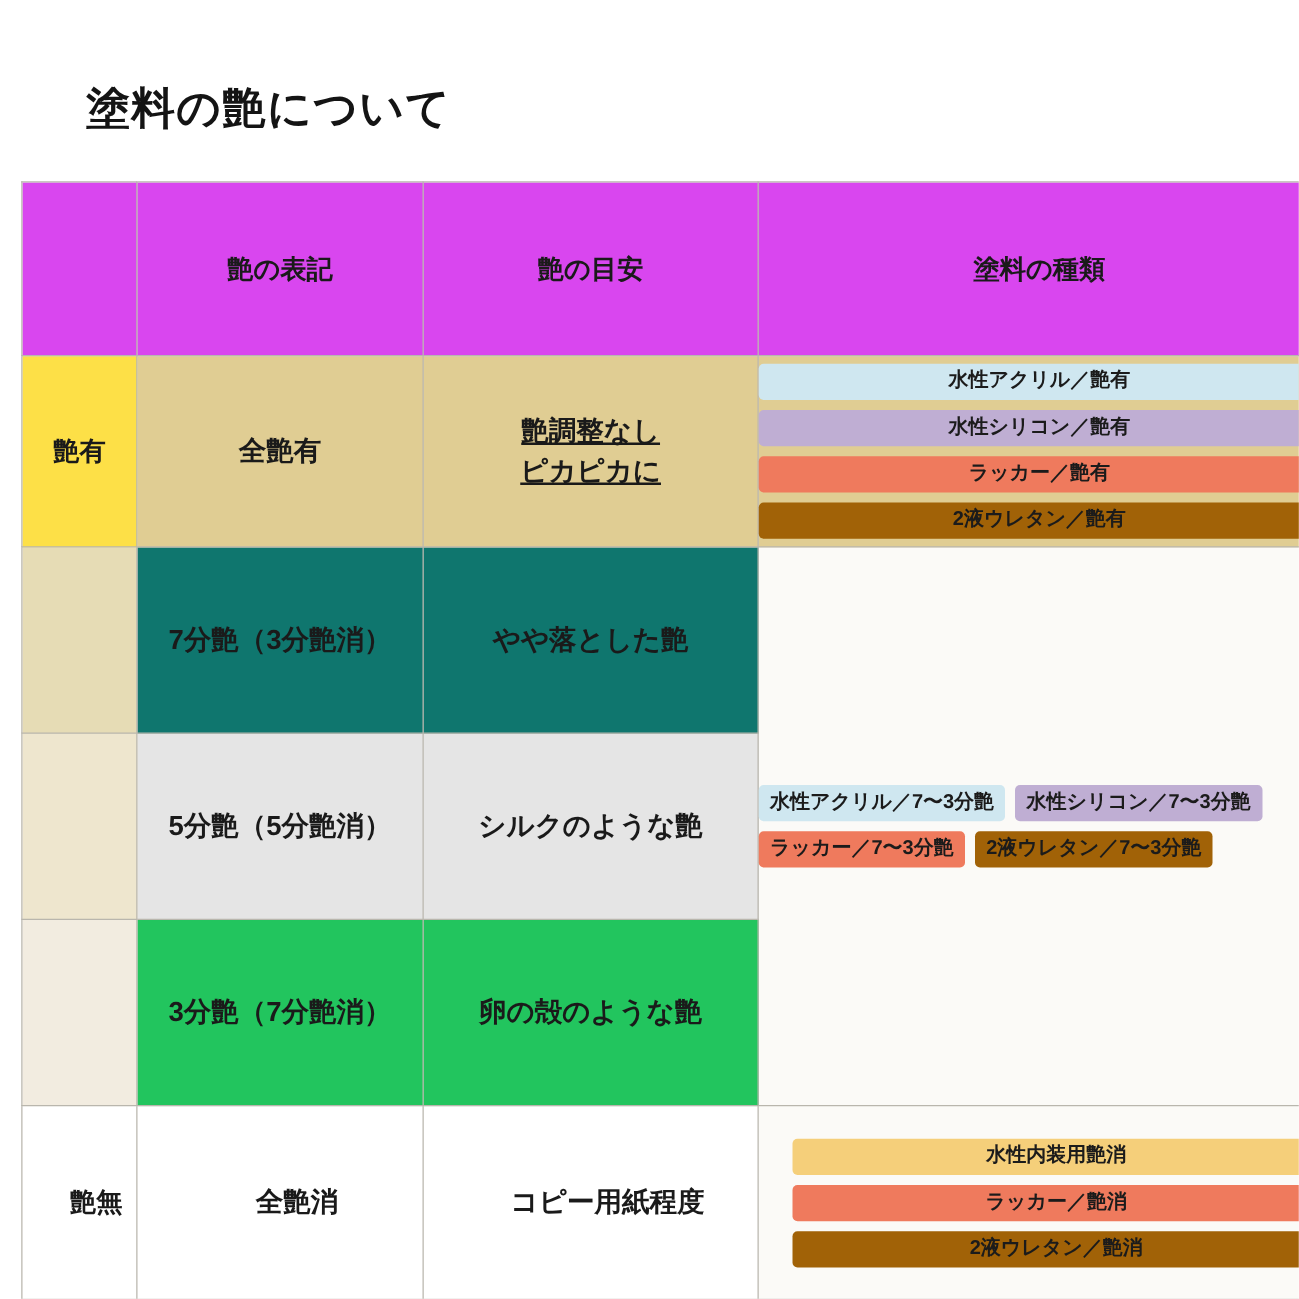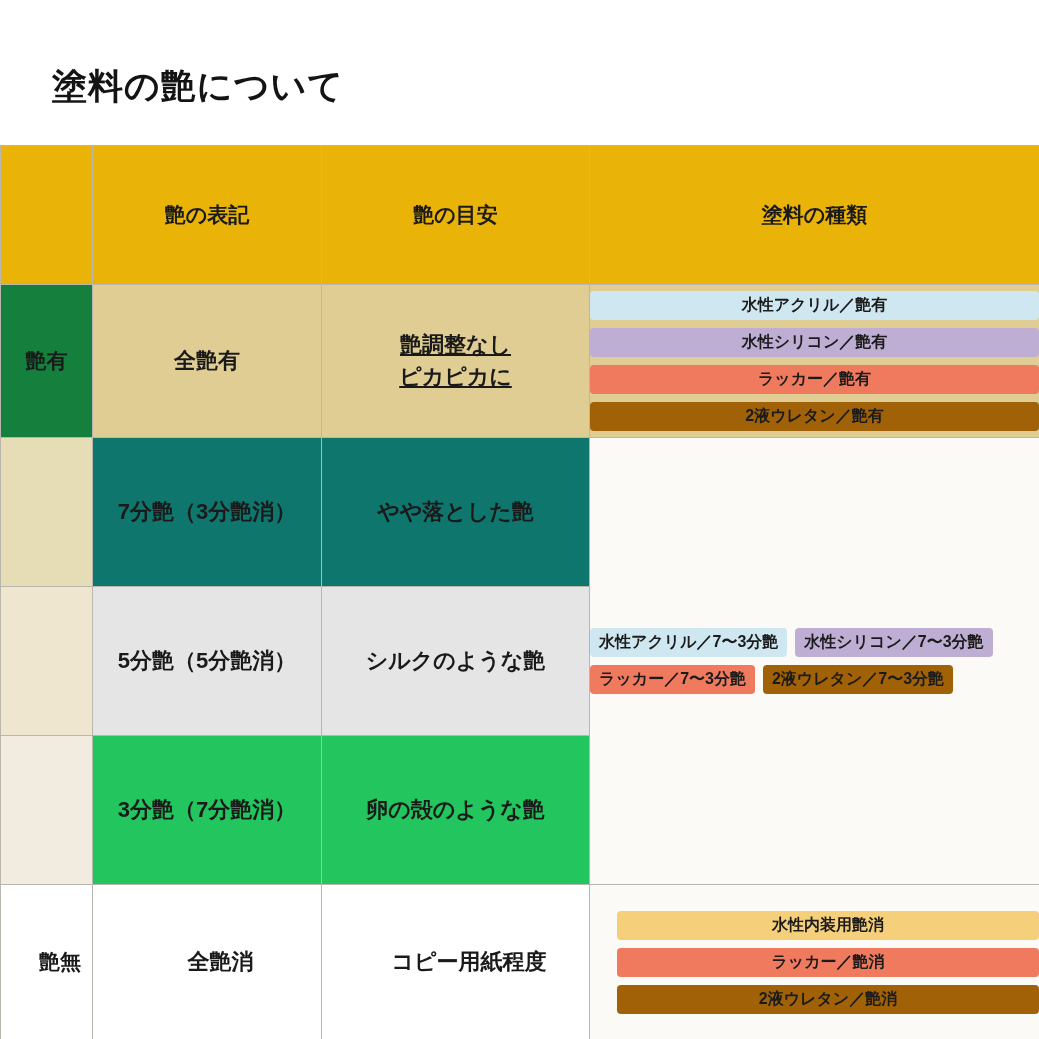--- a/index.html
+++ b/index.html
@@ -12,20 +12,21 @@
     background: #ffffff;
     font-family: "Liberation Sans", "DejaVu Sans", sans-serif;
     color: #1a1a1a;
     overflow: hidden;
   }
   .page {
     position: relative;
     width: 951px;
     height: 1039px;
     box-sizing: border-box;
+    margin-left: 17px;
   }
   .page-title {
     position: absolute;
     left: 52px;
     top: 40px;
     font-size: 35px;
     font-weight: bold;
     letter-spacing: 1px;
     color: #141414;
   }
@@ -39,38 +40,38 @@
   }
   table.gloss-table td,
   table.gloss-table th {
     border: 1px solid #b9b6ad;
     padding: 0;
     vertical-align: middle;
     text-align: center;
   }
   
   thead th {
-    background: #eab308;
+    background: #d946ef;
     height: 138px;
     font-size: 21px;
     font-weight: bold;
     color: #1a1a1a;
   }
   .col-a { width: 92px; }
   .col-b { width: 229px; }
   .col-c { width: 268px; }
   .col-d { width: 450px; }
 
   
   td.cat {
     font-size: 21px;
     font-weight: bold;
     color: #1a1a1a;
   }
-  td.cat-gloss { background: #15803d; }
+  td.cat-gloss { background: #fde047; }
   td.cat-blank1 { background: #e6dcb5; }
   td.cat-blank2 { background: #eee6ce; }
   td.cat-blank3 { background: #f2ece0; }
   td.cat-matte { background: #ffffff; }
 
   
   td.label, td.guide {
     font-size: 22px;
     font-weight: bold;
     line-height: 1.45;

